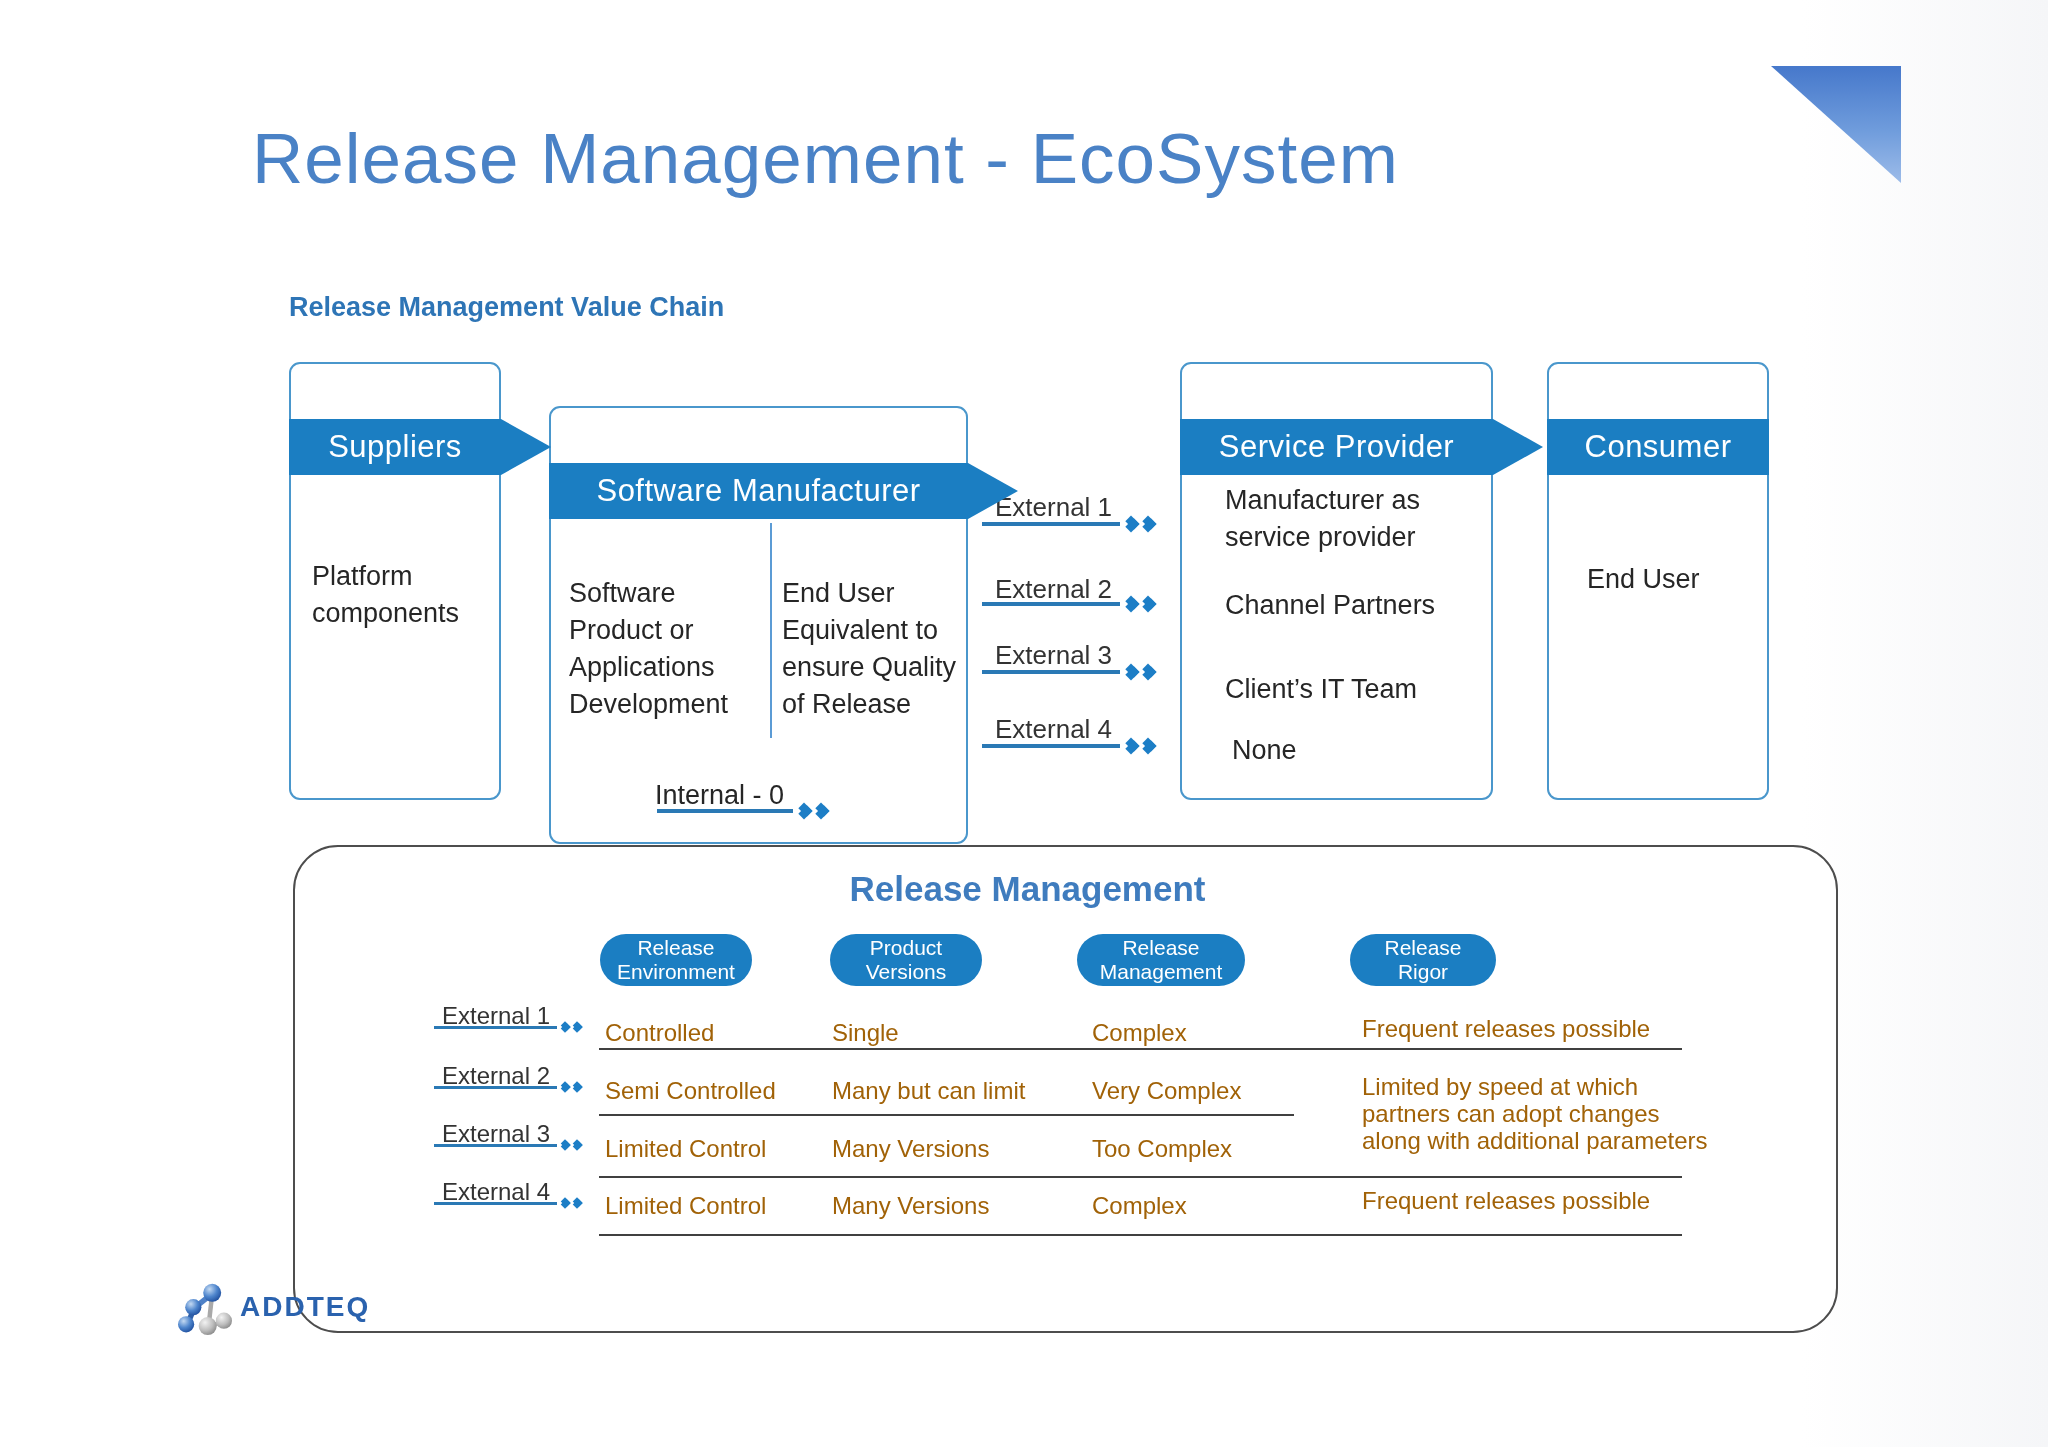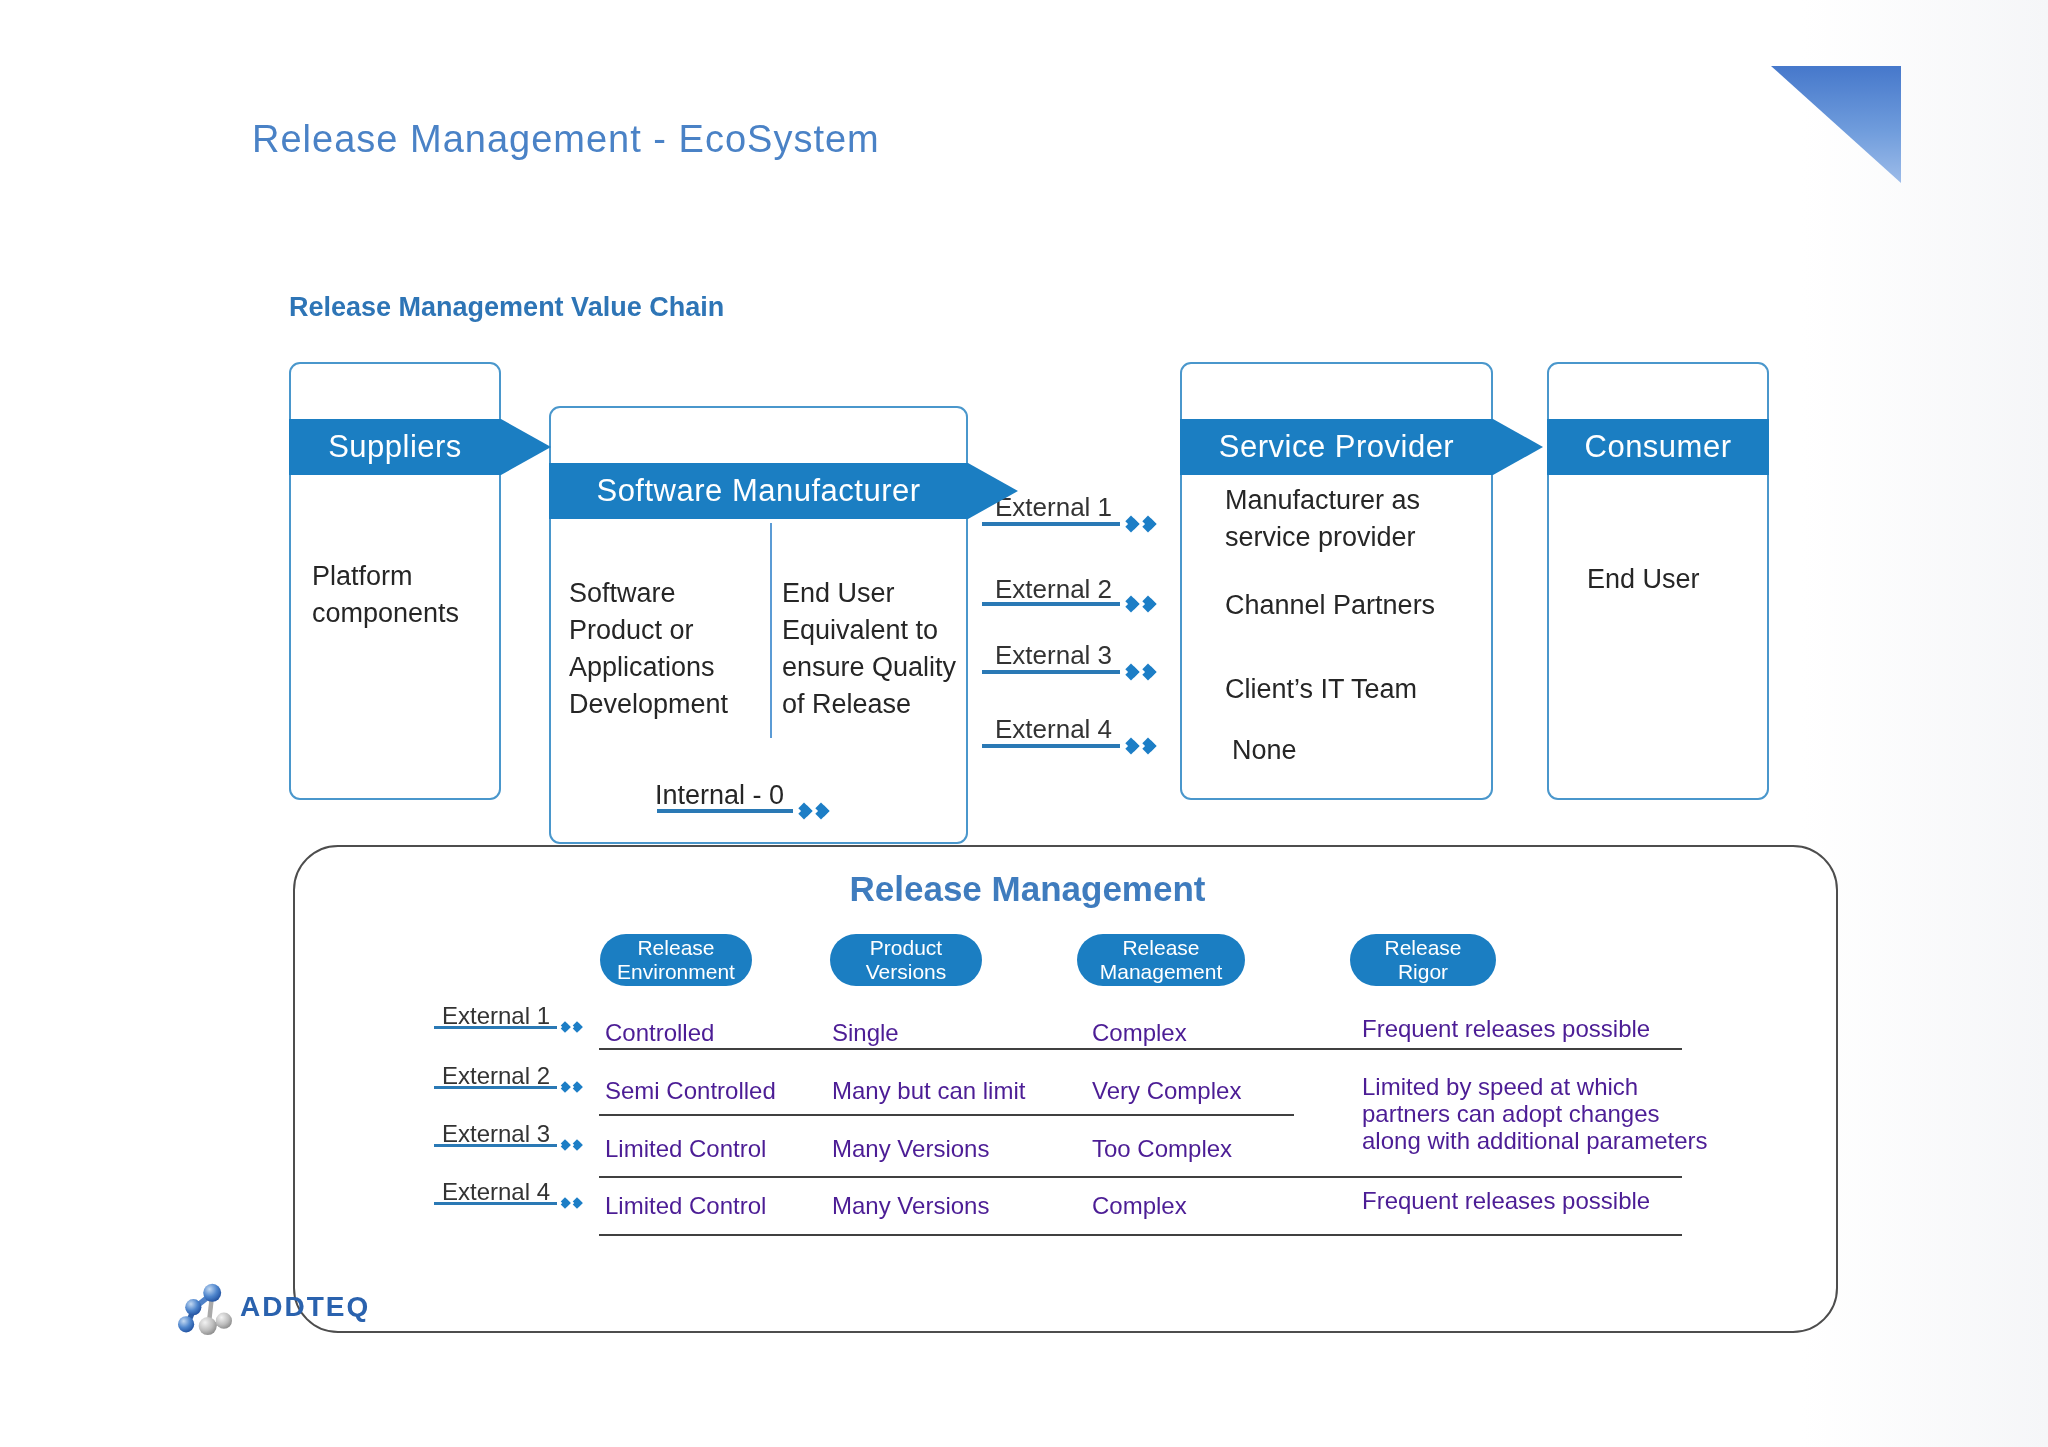--- a/index.html
+++ b/index.html
@@ -13,21 +13,21 @@
 
   
   .corner-tri {
     position:absolute; left:1771px; top:66px; width:130px; height:117px;
     background:linear-gradient(180deg,#4678cb 0%,#6f9cdc 55%,#9dbce9 100%);
     clip-path:polygon(0 0, 100% 0, 100% 100%);
   }
 
   .title {
     position:absolute; left:252px; top:118px; margin:0;
-    font-size:38px; font-weight:400; color:#4a82c6; letter-spacing:1px;
+    font-size:71px; font-weight:400; color:#4a82c6; letter-spacing:1px;
   }
   .section-title {
     position:absolute; left:289px; top:292px; margin:0;
     font-size:27px; font-weight:700; color:#2e75b6;
   }
 
   
   .stage {
     position:absolute; top:362px; height:438px; background:#fff;
     border:2px solid #4a97cc; border-radius:11px;
@@ -71,21 +71,21 @@
   .panel-title {
     position:absolute; left:calc(50% - 38px); top:22px; transform:translateX(-50%);
     margin:0; font-size:35px; font-weight:700; color:#3f7cbe; white-space:nowrap;
   }
   .pill {
     position:absolute; top:87px; height:52px; border-radius:26px;
     background:#1b7ec2; color:#fff; font-size:21px; line-height:24px;
     display:flex; align-items:center; justify-content:center; text-align:center;
   }
   .ext-label { position:absolute; font-size:24px; color:#333; }
-  .cell { position:absolute; font-size:24px; line-height:27px; color:#4c1d95; }
+  .cell { position:absolute; font-size:24px; line-height:27px; color:#a16207; }
   .rule { position:absolute; height:2px; background:#404040; }
 
   
   .logo { position:absolute; left:178px; top:1281px; display:flex; align-items:flex-start; }
   .logo-text {
     margin-left:8px; margin-top:10px; font-size:28px; font-weight:800;
     letter-spacing:2px; color:#2a62ae;
   }
 </style>
 </head>

